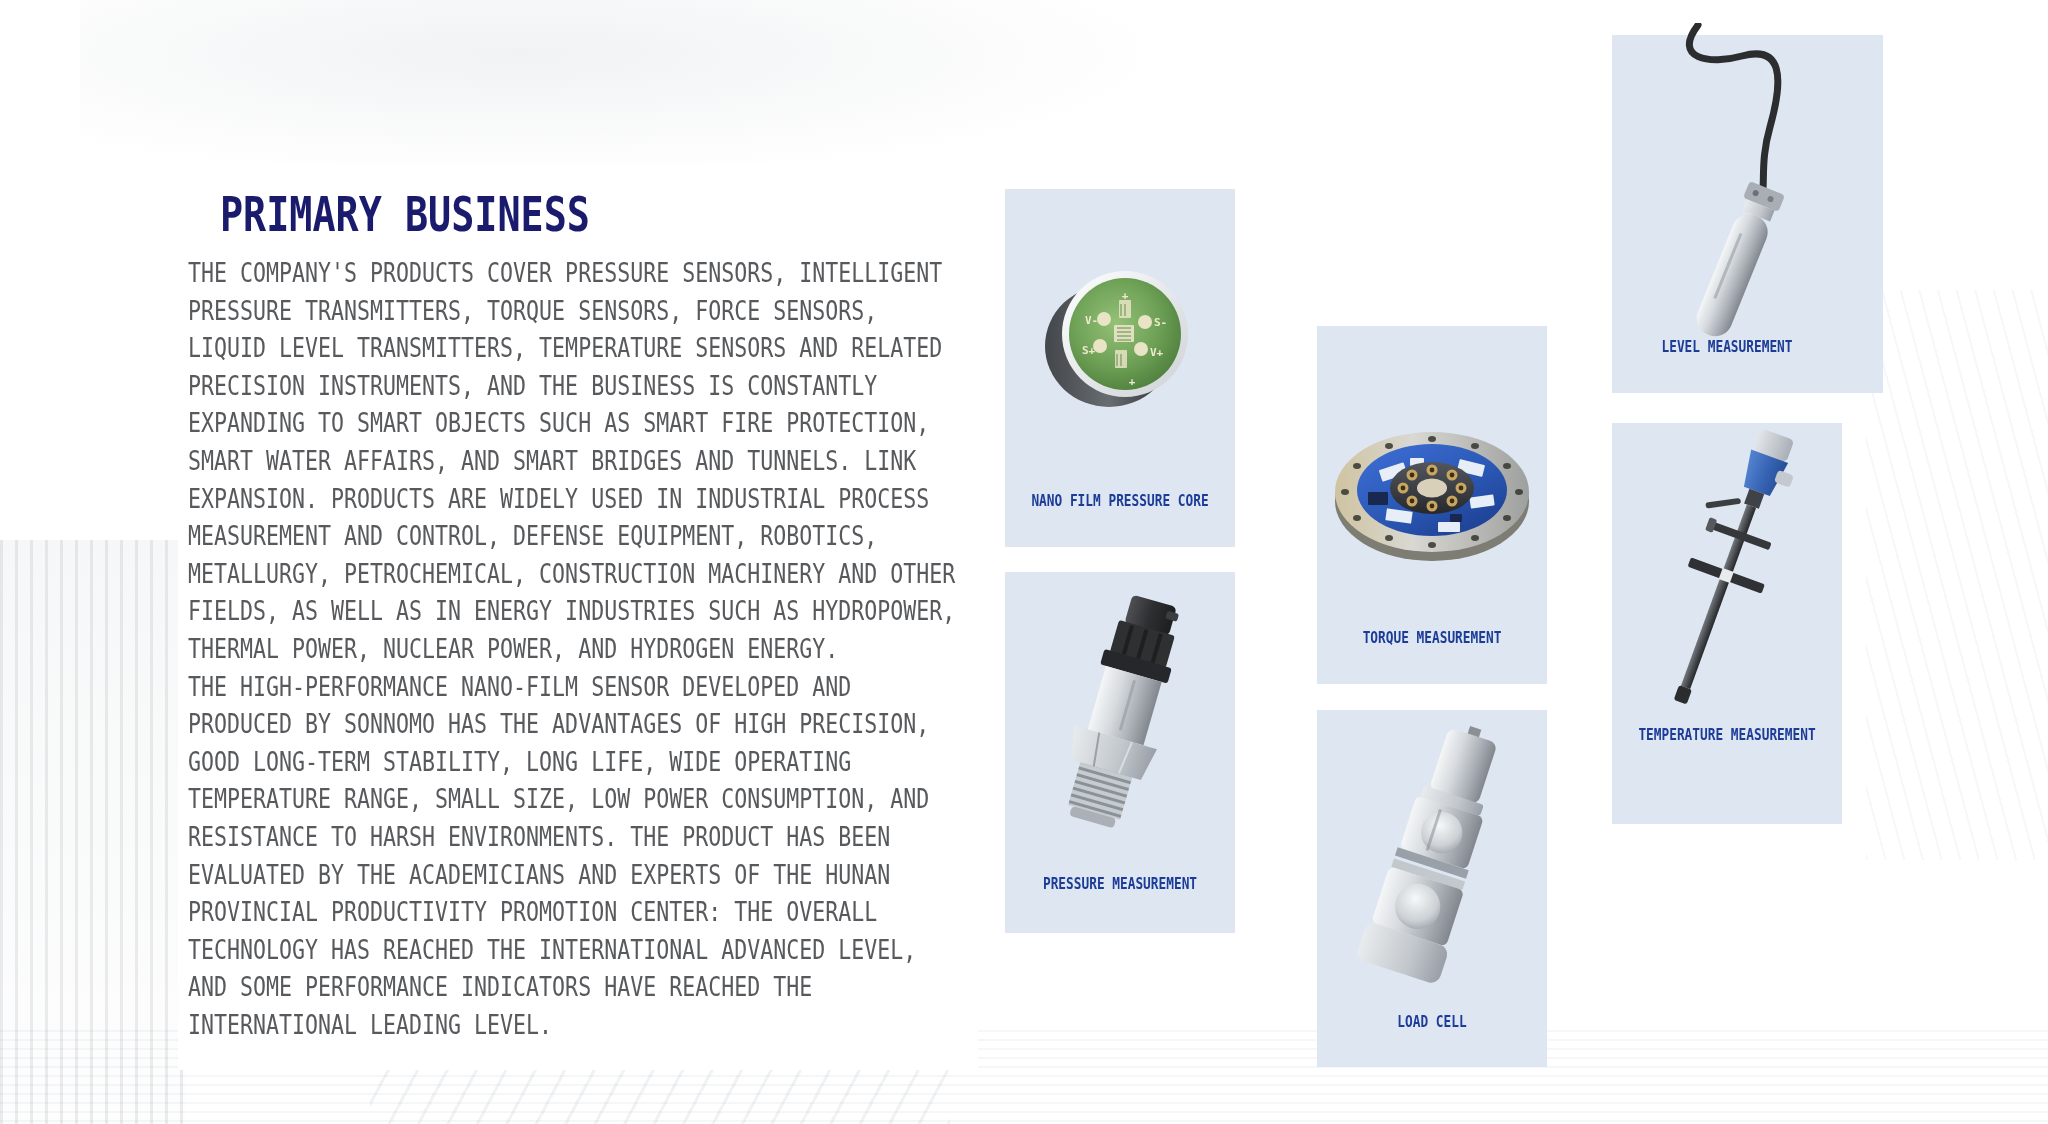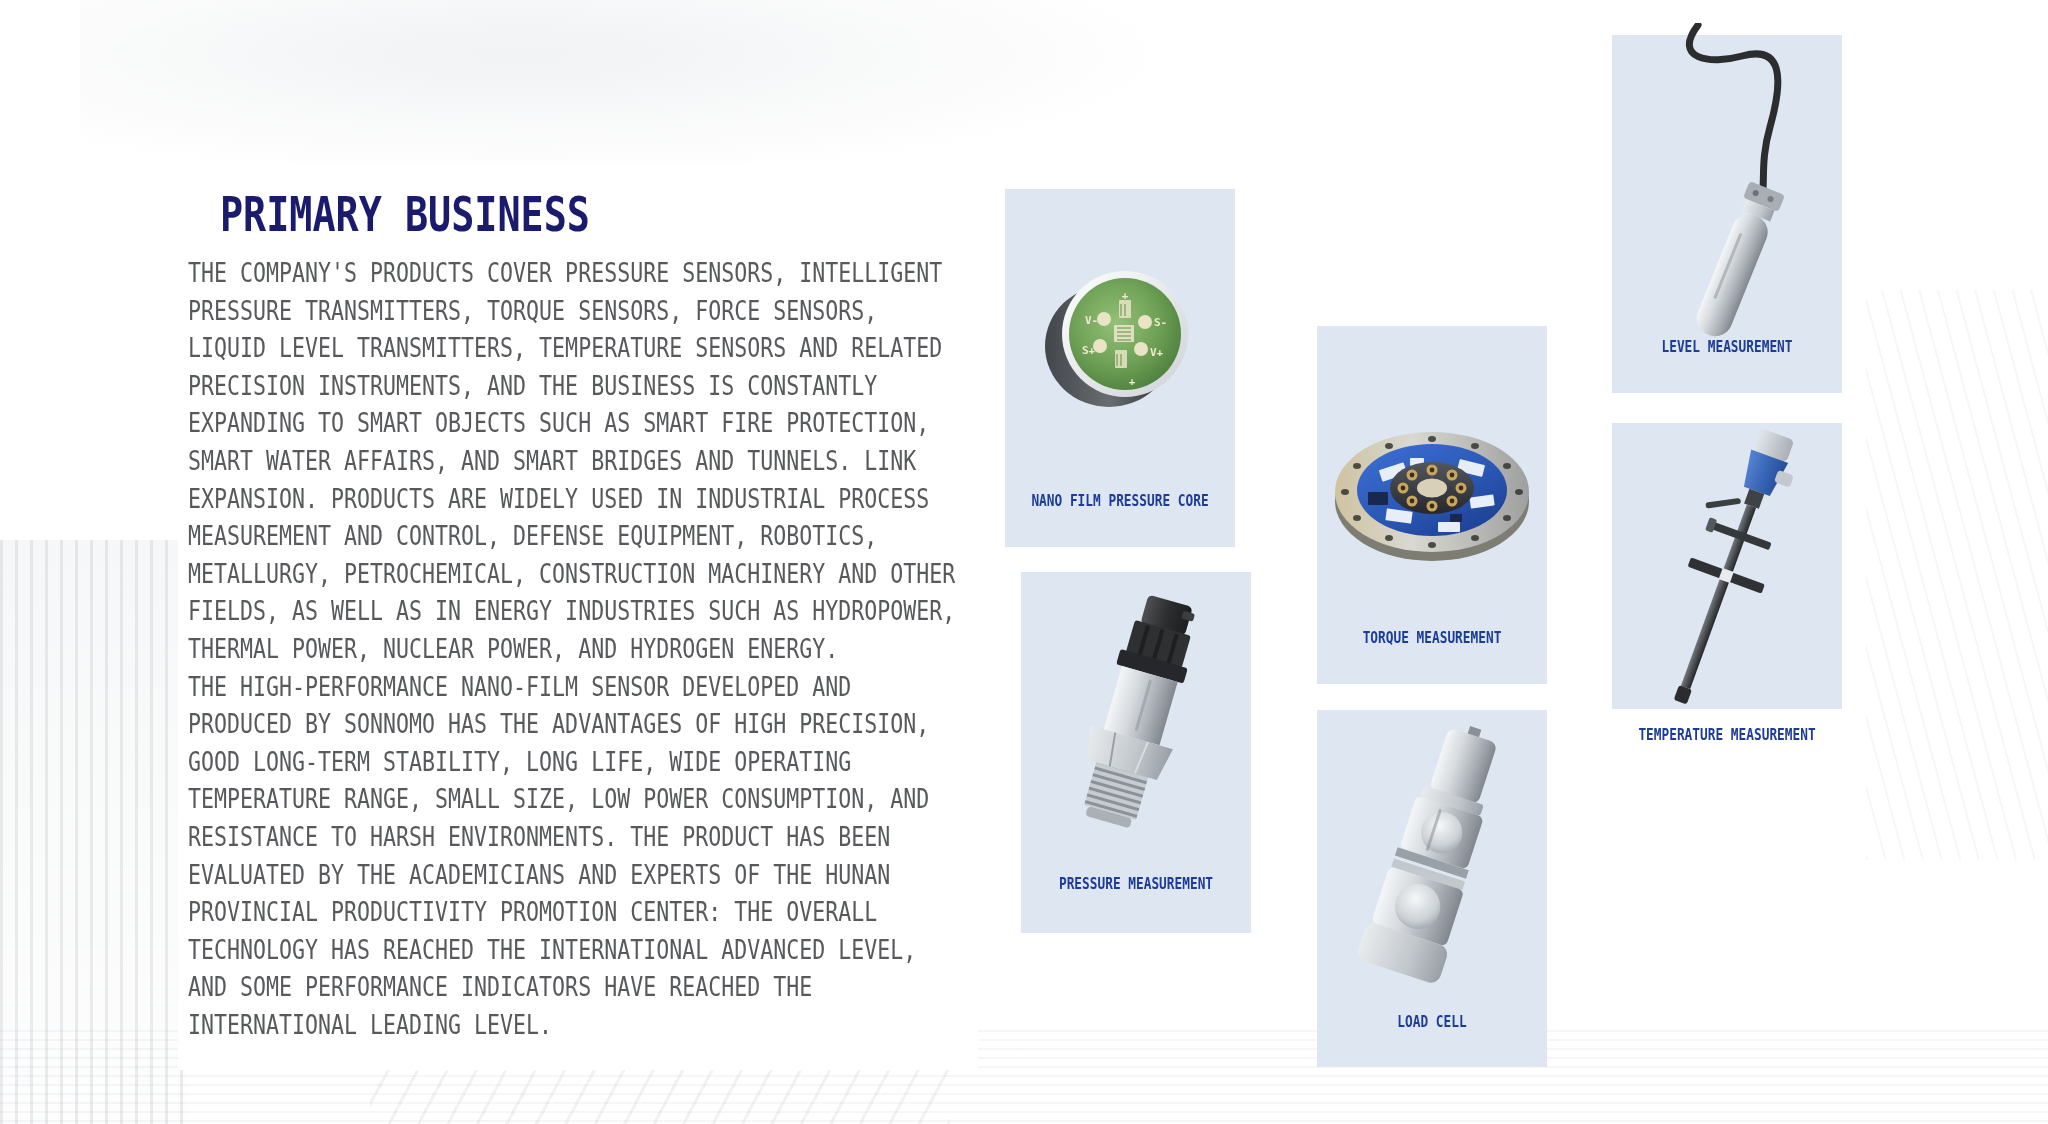--- a/index.html
+++ b/index.html
@@ -43,25 +43,25 @@
   .product-image{
     position:absolute;left:0;top:0;width:230px;height:300px;
     display:flex;align-items:center;justify-content:center;overflow:visible;
   }
   .card-label{
     position:absolute;left:0;top:302px;width:230px;text-align:center;
     font-size:16px;font-weight:bold;color:#1c3c98;
     transform:scaleX(0.8);transform-origin:center top;white-space:nowrap;
   }
   .card-nano    {left:1005px;top:189px;}
-  .card-press   {left:1005px;top:572px;height:361px;margin-left:16px;}
+  .card-press   {left:1005px;top:572px;height:361px;}
   .card-torque  {left:1317px;top:326px;}
   .card-load    {left:1317px;top:710px;height:357px;text-decoration:underline;}
-  .card-level   {left:1612px;top:35px;}
-  .card-temp    {left:1612px;top:423px;height:286px;}
+  .card-level   {left:1612px;top:35px;padding-left:41px;}
+  .card-temp    {left:1612px;top:423px;height:401px;}
   .card-level .product-image{overflow:visible;}
   .svg-level{position:absolute;left:0;top:-12px;}
 </style>
 </head>
 <body>
 
 <svg width="0" height="0" style="position:absolute" aria-hidden="true">
   <defs>
     <linearGradient id="gSilver" x1="0" y1="0" x2="1" y2="0">
       <stop offset="0" stop-color="#f4f6f7"></stop>

